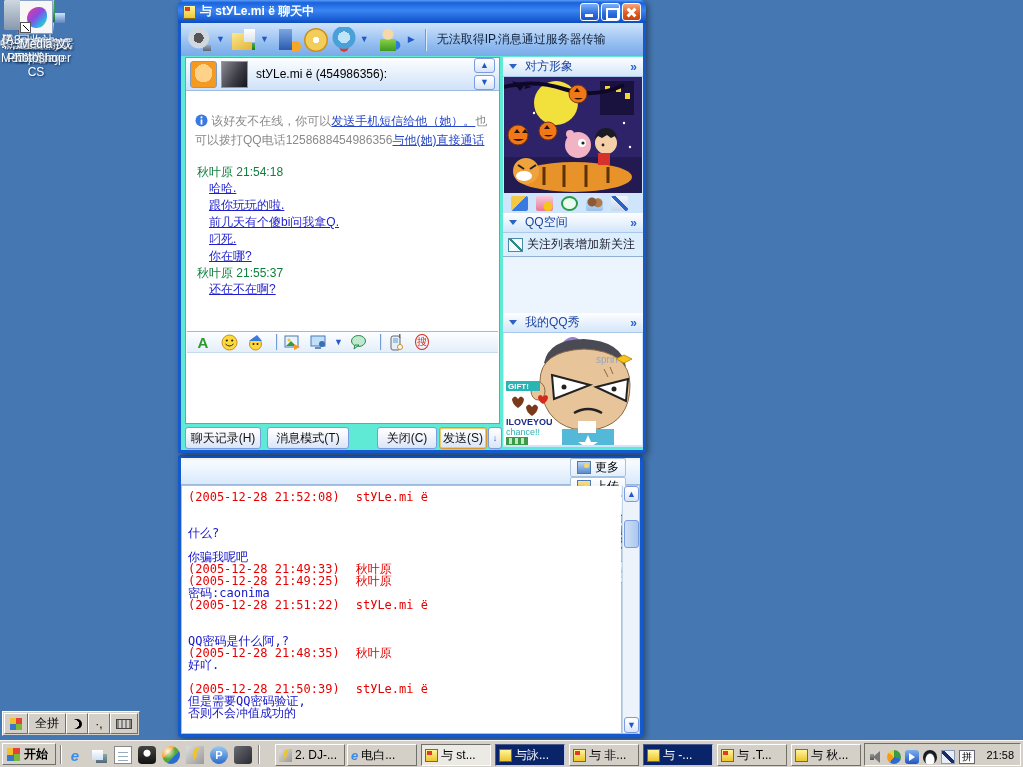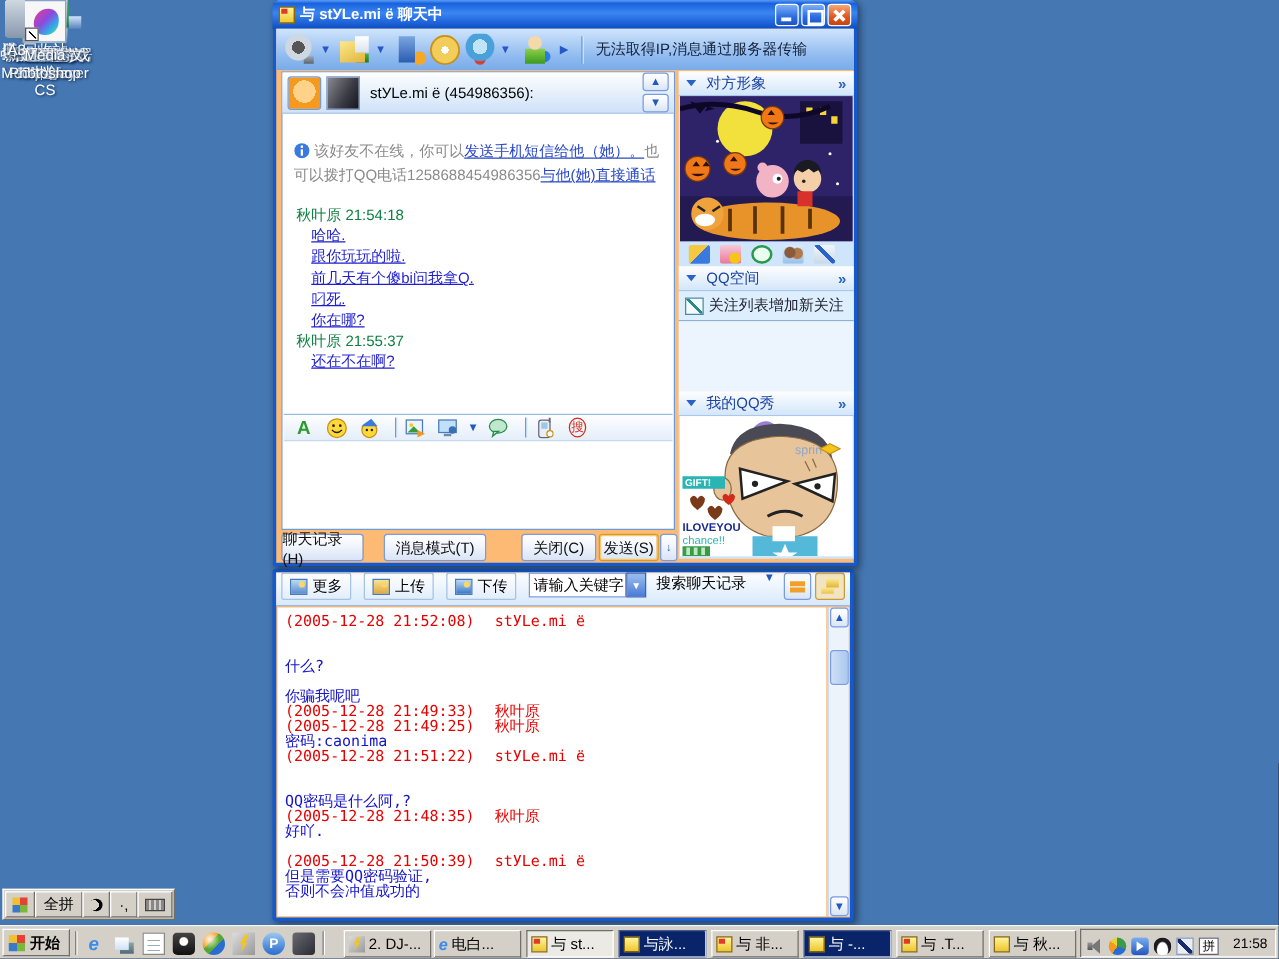--- a/index.html
+++ b/index.html
@@ -14,21 +14,21 @@
   .ilabel{color:#fff;font-size:12px;line-height:14px;margin-top:3px;text-shadow:1px 1px 2px #16355e;}
   .sc{position:absolute;left:0;bottom:0;width:11px;height:11px;background:#fff;border:1px solid #555;}
   .sc::after{content:"";position:absolute;left:2px;top:2px;width:6px;height:6px;
      background:linear-gradient(45deg,transparent 42%,#000 42% 58%,transparent 58%);}
   .clip3{position:absolute;width:20px;overflow:hidden;text-align:left;z-index:1;}
   .clip3 .ilabel{margin-left:2px;white-space:nowrap;}
   .slv{width:16px;height:30px;margin:0 0 0 4px;background:linear-gradient(#cfd8e2,#8898ac);border-radius:3px 0 0 3px;}
 
   
   .xpwin{position:absolute;border:3px solid #1459ce;border-top:none;border-radius:6px 6px 2px 2px;
-         box-shadow:2px 2px 6px rgba(0,0,0,.45);background:#fdba74;margin-left:40px;}
+         box-shadow:2px 2px 6px rgba(0,0,0,.45);background:#5eead4;}
   .tbar{position:absolute;left:-3px;right:-3px;top:0;height:23px;border-radius:6px 6px 0 0;
         background:linear-gradient(180deg,#5a9cf5 0%,#1862de 12%,#3b85f2 45%,#1b60d6 82%,#0d4cc0 100%);
         display:flex;align-items:center;padding:0 5px;color:#fff;font-weight:bold;}
   .tnote{width:13px;height:14px;background:linear-gradient(#fff59a,#f0c830);border:1px solid #8a6a10;margin-right:4px;position:relative;}
   .tnote::after{content:"";position:absolute;left:1px;top:1px;width:5px;height:4px;background:#e23a2a;}
   .tb-ctl{width:19px;height:18px;border-radius:3px;border:1px solid #fff;margin-left:2px;position:relative;cursor:pointer;}
   .tb-min,.tb-max{background:linear-gradient(#7db0f7,#2a6ce0 60%,#1c55c8);}
   .tb-close{background:linear-gradient(#f5a879,#e0561e 60%,#c8440f);}
   .tb-min::after{content:"";position:absolute;left:4px;bottom:3px;width:8px;height:3px;background:#fff;}
   .tb-max::after{content:"";position:absolute;left:4px;top:4px;width:9px;height:8px;border:2px solid #fff;}
@@ -58,21 +58,21 @@
   
   .rpanel{position:absolute;background:#cfe5fb;}
   .phead{height:20px;background:linear-gradient(#fefeff,#d3e6fa);border-bottom:1px solid #aac8ec;
          display:flex;align-items:center;padding:0 6px;color:#1c44a2;cursor:pointer;}
   .tri{width:0;height:0;border-left:4px solid transparent;border-right:4px solid transparent;border-top:5px solid #2a62c8;margin-right:8px;}
   .chev{margin-left:auto;color:#2a62c8;font-weight:bold;}
   .mini{width:17px;height:15px;margin:0 4px;cursor:pointer;border-radius:2px;}
 
   
   .htb{position:absolute;left:0;right:0;top:0;height:27px;background:linear-gradient(#fdfeff,#d8e9fb);
-       border-bottom:1px solid #9cb9dd;display:flex;align-items:flex-start;padding:0 4px;}
+       border-bottom:1px solid #9cb9dd;display:flex;align-items:flex-end;padding:0 4px;flex-direction:column;}
   .hbtn{height:22px;padding:0 6px;display:flex;align-items:center;background:linear-gradient(#fff,#e2eefb);
         border:1px solid #a8c2e2;border-radius:2px;margin-right:10px;cursor:pointer;}
   .pcard{width:14px;height:13px;margin-right:4px;background:linear-gradient(#bcd8f5,#5a8cd0);border:1px solid #4a7ab8;position:relative;}
   .pcard::after{content:"";position:absolute;right:1px;top:1px;width:5px;height:5px;border-radius:50%;background:#f5d868;}
   .hist-line{height:12px;line-height:12px;white-space:nowrap;font-family:"DejaVu Sans Mono",monospace;font-size:12px;}
   .h-time{color:#e80000;}
   .h-sender{color:#e80000;margin-left:16px;}
   .h-text{color:#1414c8;}
 
   
@@ -351,21 +351,21 @@
           </span>
         <span class="itb-i">
             <span style="color:#d42a1a;border:1px solid #d42a1a;border-radius:50%;font-size:10px;padding:0 1px">搜</span>
           </span>
       </div>
 
       <div class="ab" style="left:1px;right:1px;top:296px;bottom:1px;background:#fff"></div>
     </div>
 
     <div class="ab" style="left:0;top:427px;width:322px;height:24px">
-      <div class="luna-btn ab" style="left:4px;width:66px;height:22px">
+      <div class="luna-btn ab" style="left:4px;width:76px;height:22px">
           <span>聊天记录(H)</span>
         </div>
       <div class="luna-btn ab" style="left:86px;width:82px;height:22px">
           <span>消息模式(T)</span>
         </div>
       <div class="luna-btn ab" style="left:196px;width:60px;height:22px">
           <span>关闭(C)</span>
         </div>
       <div class="luna-btn ab" style="left:258px;width:48px;height:22px;border-color:#d89a2a;box-shadow:0 0 0 1px #f5c86a inset">
           <span>发送(S)</span>

